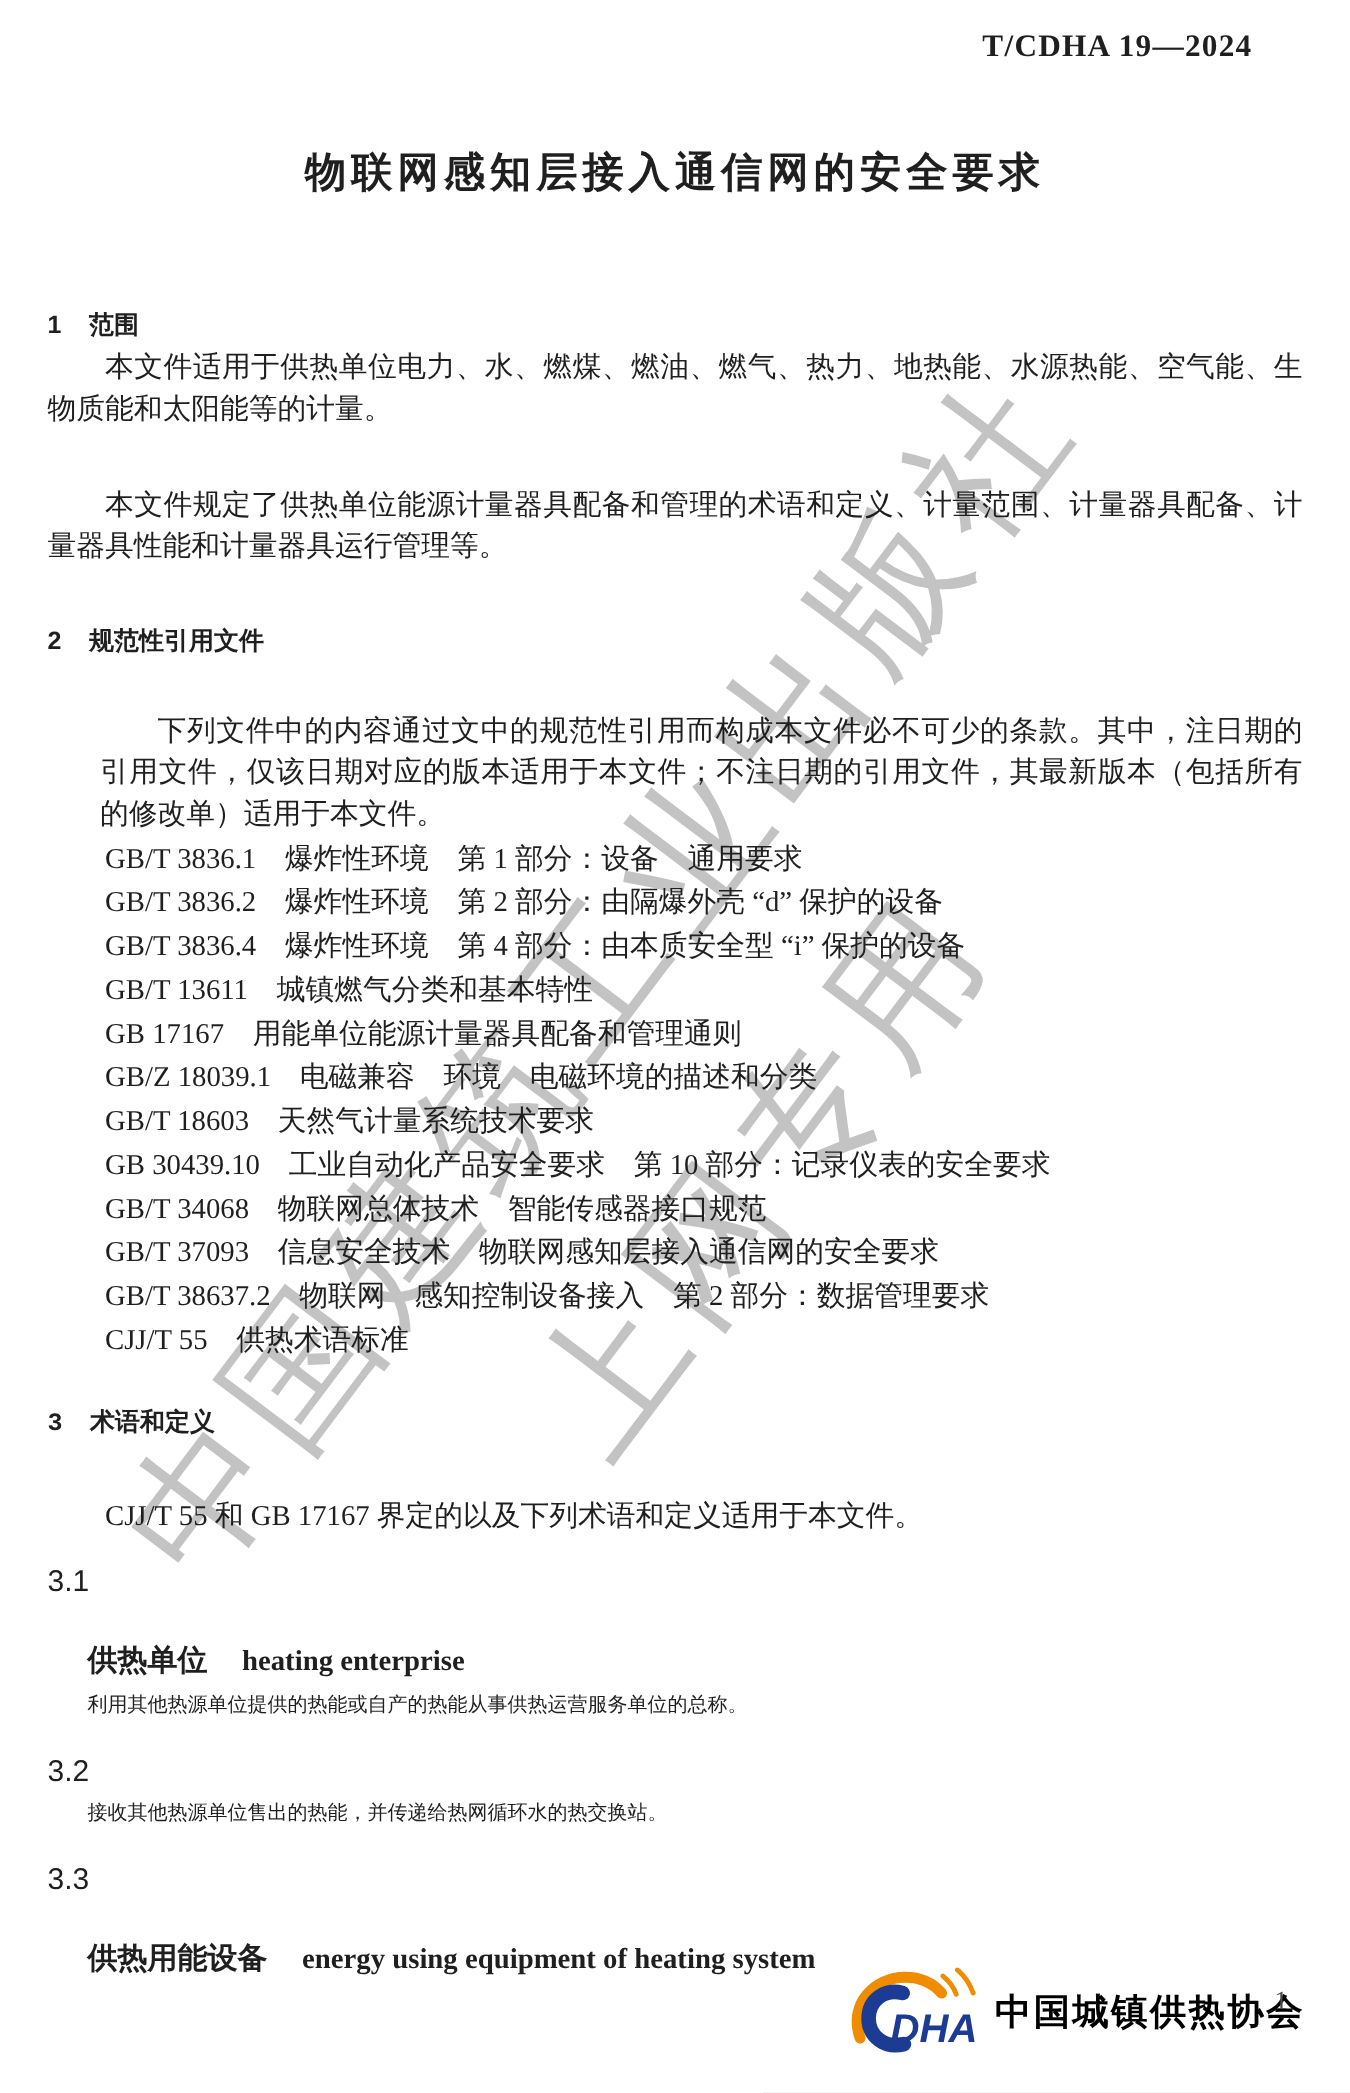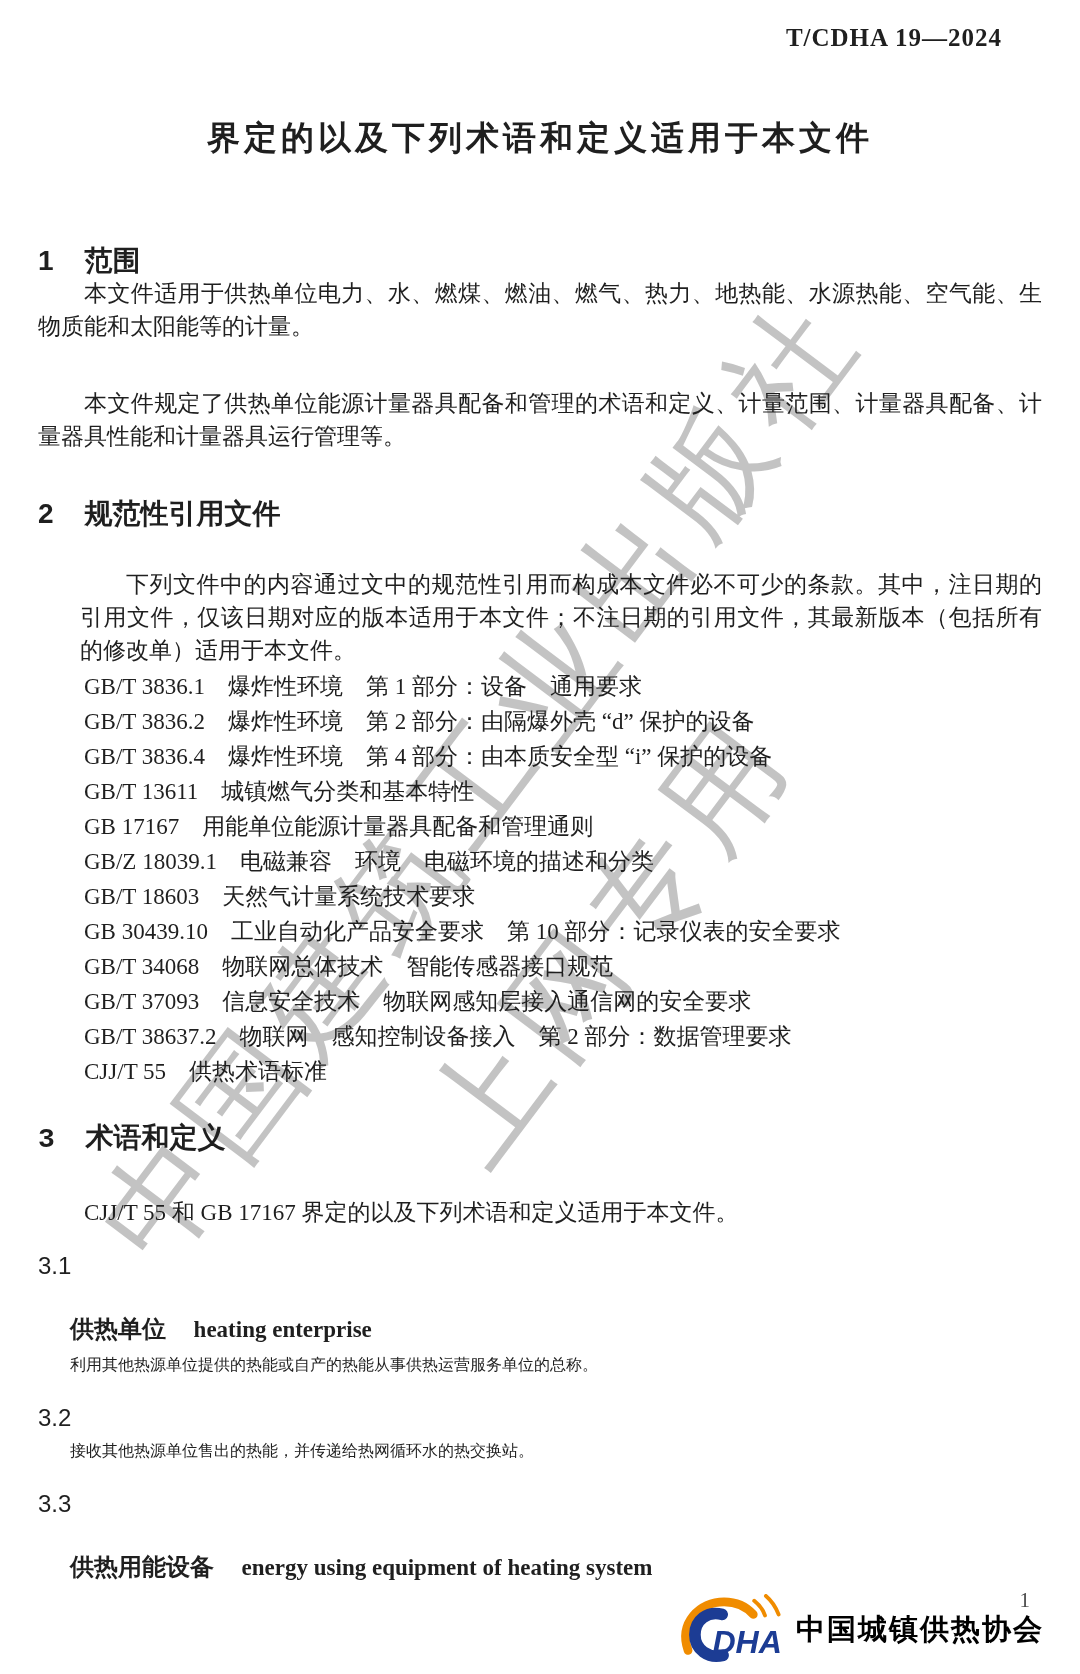--- a/index.html
+++ b/index.html
@@ -25,21 +25,21 @@
     padding-top:24px; padding-right:40px; text-align:right;
     font-weight:bold; font-size:25px; letter-spacing:1px;
   }
   .doc-title {
     margin:64px 0 0 0; text-align:center;
     font-family:"Liberation Sans", sans-serif;
     font-size:33px; font-weight:bold; letter-spacing:4px; line-height:44px;
   }
   .sec-heading {
     font-family:"Liberation Sans", sans-serif;
-    font-size:28px; font-weight:bold; line-height:33px;
+    font-size:20px; font-weight:bold; line-height:33px;
   }
   .sec-heading .sec-num { margin-right:1.1em; }
   .mt-s1 { margin-top:84px; }
   .mt-s2 { margin-top:44px; }
   .mt-s3 { margin-top:34px;font-family:Liberation Mono, monospace; }
 
   .body-para {
     margin:0; font-size:23px; line-height:33px;
     text-align:justify; text-indent:2em;
   }
@@ -62,21 +62,21 @@
     font-family:"Liberation Sans", sans-serif;
     font-size:24px; font-weight:bold;
   }
   .term-en {
     margin-left:1.2em; font-family:"Liberation Serif", serif;
     font-size:23px; font-weight:bold;
   }
   .term-def { margin:0; font-size:16px; line-height:33px; text-indent:2em; text-align:justify; }
 
   .footer {
-    position:absolute; z-index:3; right:36px; bottom:8px;
+    position:absolute; z-index:3; right:36px; bottom:28px;
     display:flex; align-items:center; gap:10px;
   }
   .org-name {
     font-family:"Liberation Sans", sans-serif;
     font-size:29px; font-weight:bold; color:#000000; letter-spacing:2px;
   }
   .page-num {
     position:absolute; z-index:4; right:50px; top:1588px;
     font-size:21px; color:#4a4a4a; font-family:"Liberation Serif", serif;
   }
@@ -86,21 +86,21 @@
 
 <div class="page">
 
   <div class="watermark wm1">中国建筑工业出版社</div>
   <div class="watermark wm2">上网专用</div>
 
   <div class="content">
 
     <div class="doc-header">T/CDHA 19—2024</div>
 
-    <h1 class="doc-title">界定的以及下列术语和定义适用于本文件</h1>
+    <h1 class="doc-title">物联网感知层接入通信网的安全要求</h1>
 
     <div class="sec-heading mt-s1">
       <span class="sec-num">1</span><span>范围</span>
     </div>
     <p class="body-para">本文件适用于供热单位电力、水、燃煤、燃油、燃气、热力、地热能、水源热能、空气能、生物质能和太阳能等的计量。</p>
     <p class="body-para mt-p1">本文件规定了供热单位能源计量器具配备和管理的术语和定义、计量范围、计量器具配备、计量器具性能和计量器具运行管理等。</p>
 
     <div class="sec-heading mt-s2">
       <span class="sec-num">2</span><span>规范性引用文件</span>
     </div>

